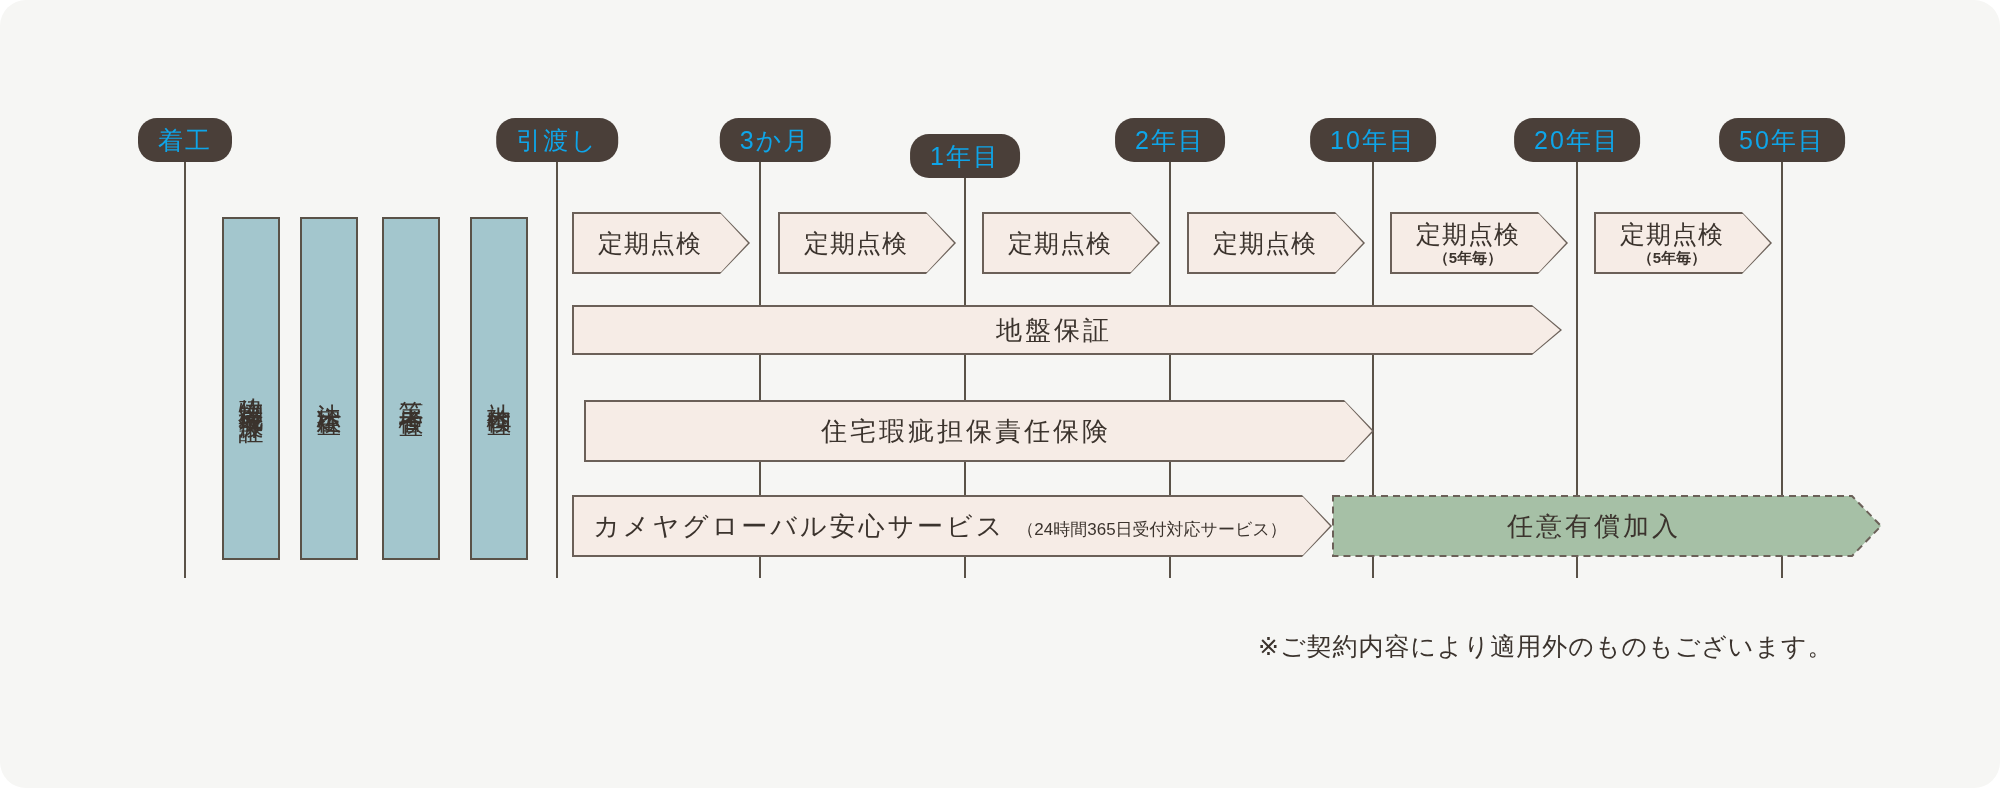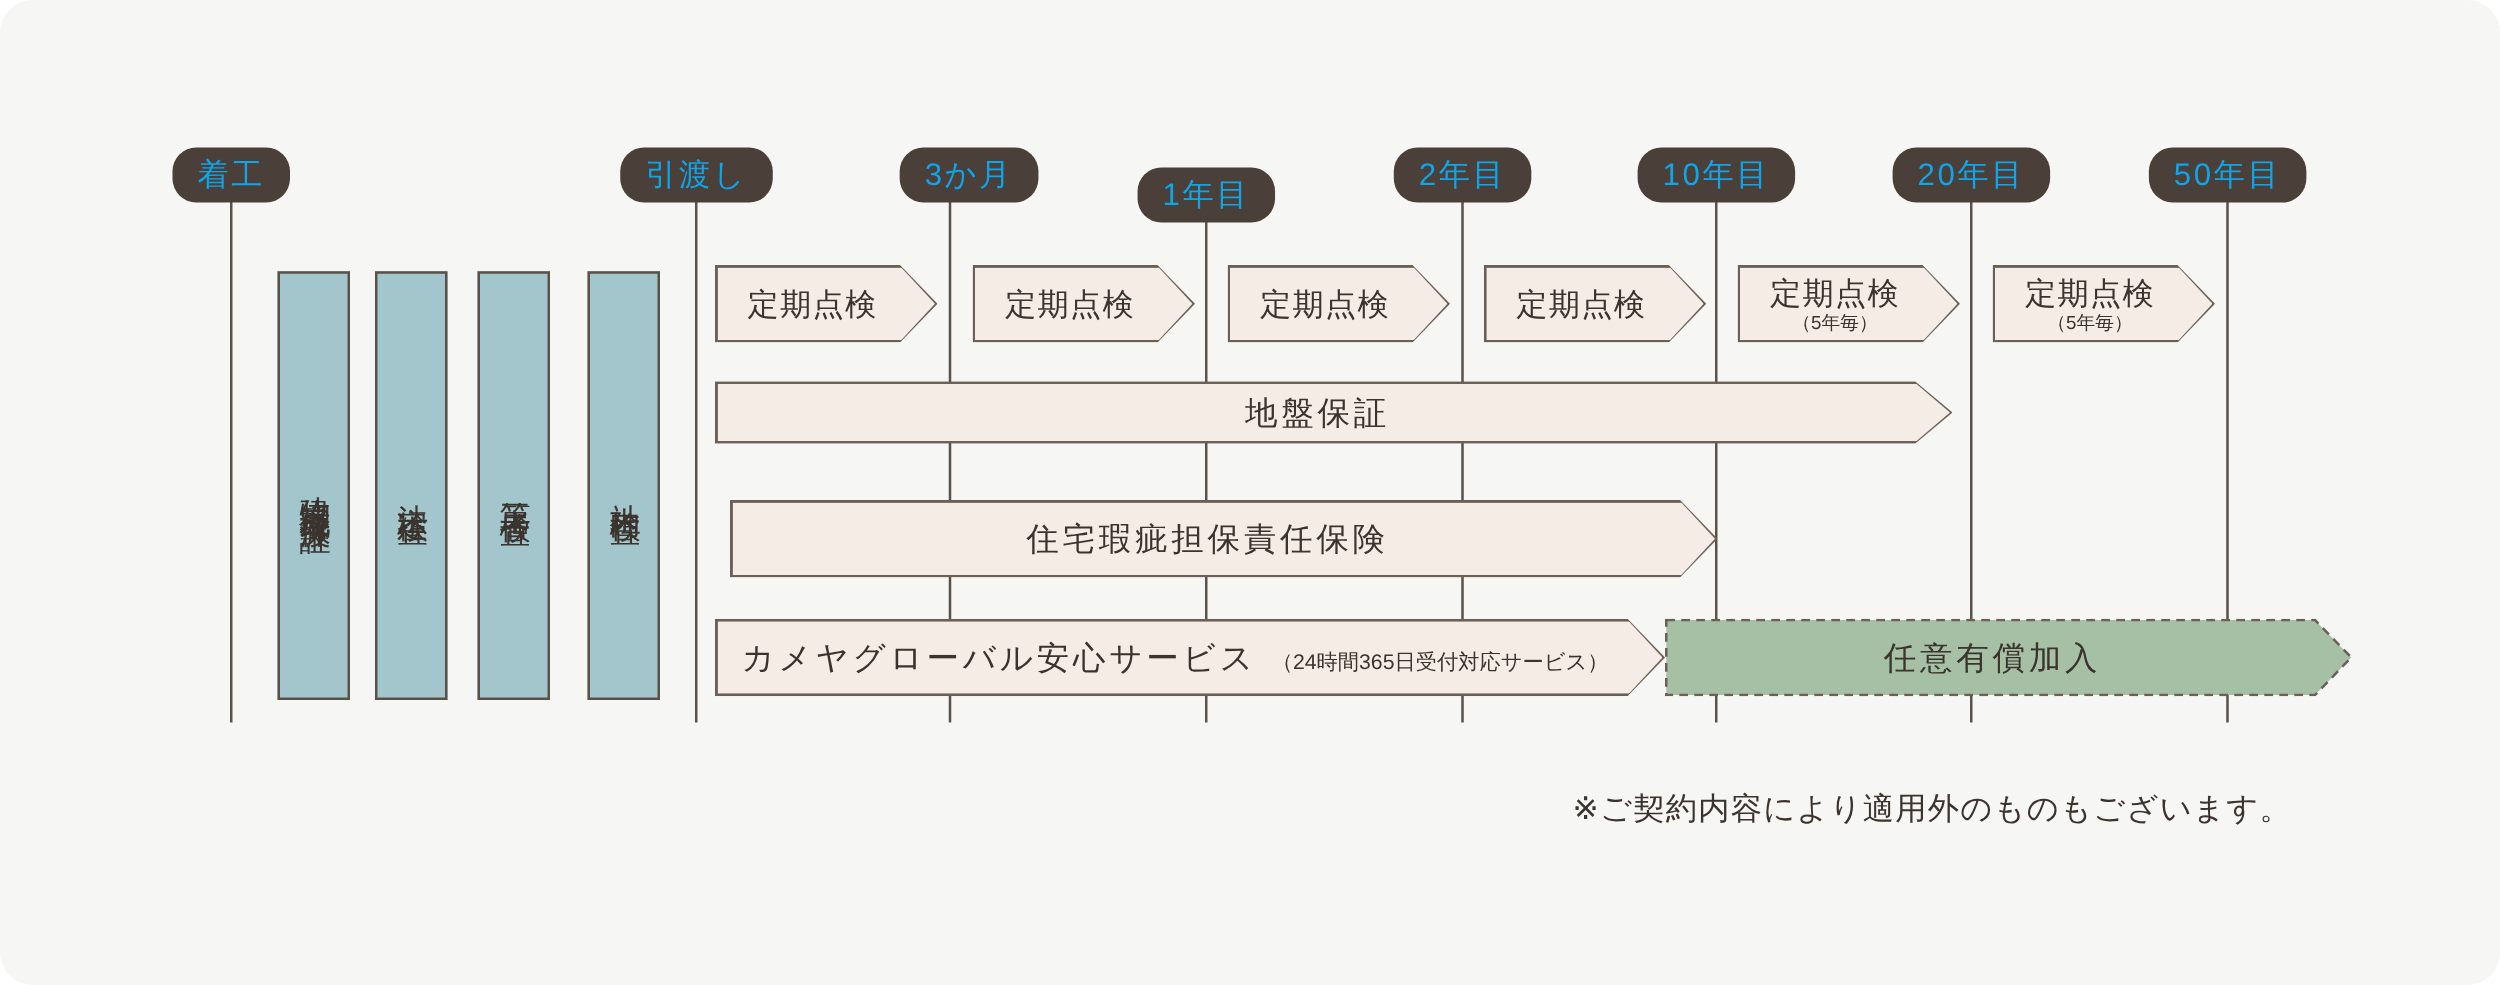--- a/index.html
+++ b/index.html
@@ -102,20 +102,21 @@
 
   
   .insp {
     font-size: 25px;
     letter-spacing: 1px;
   }
   .insp .sub {
     font-size: 15px;
     letter-spacing: 0px;
     margin-top: -2px;
+    font-weight: bold;
   }
 
   
   .bar-title {
     font-size: 26px;
     letter-spacing: 3px;
   }
   .bar-row {
     display: flex;
     align-items: baseline;

